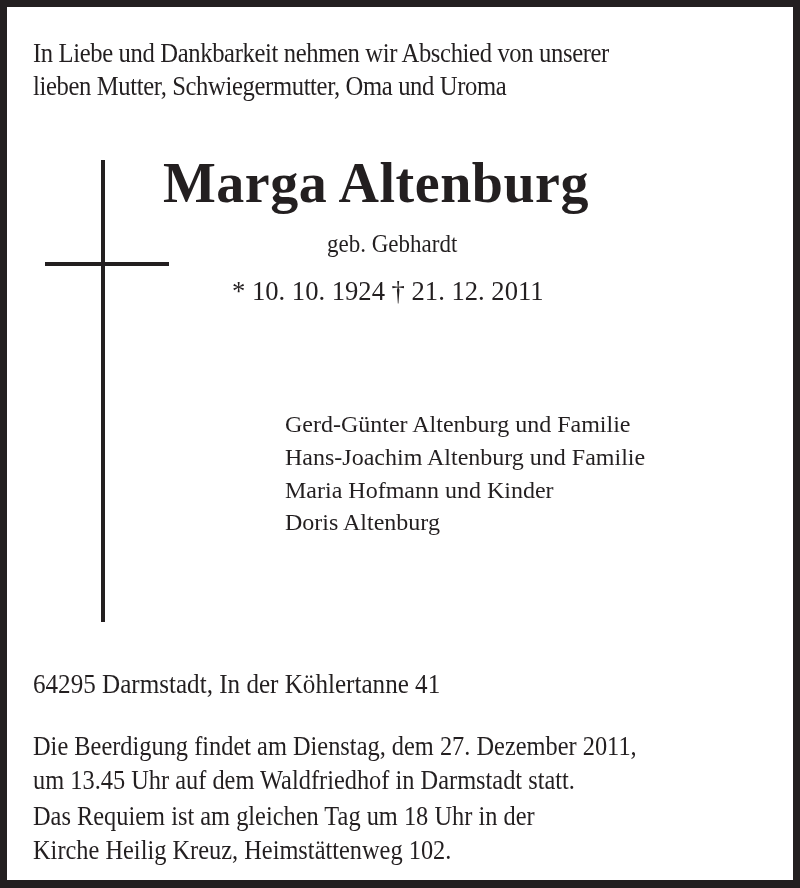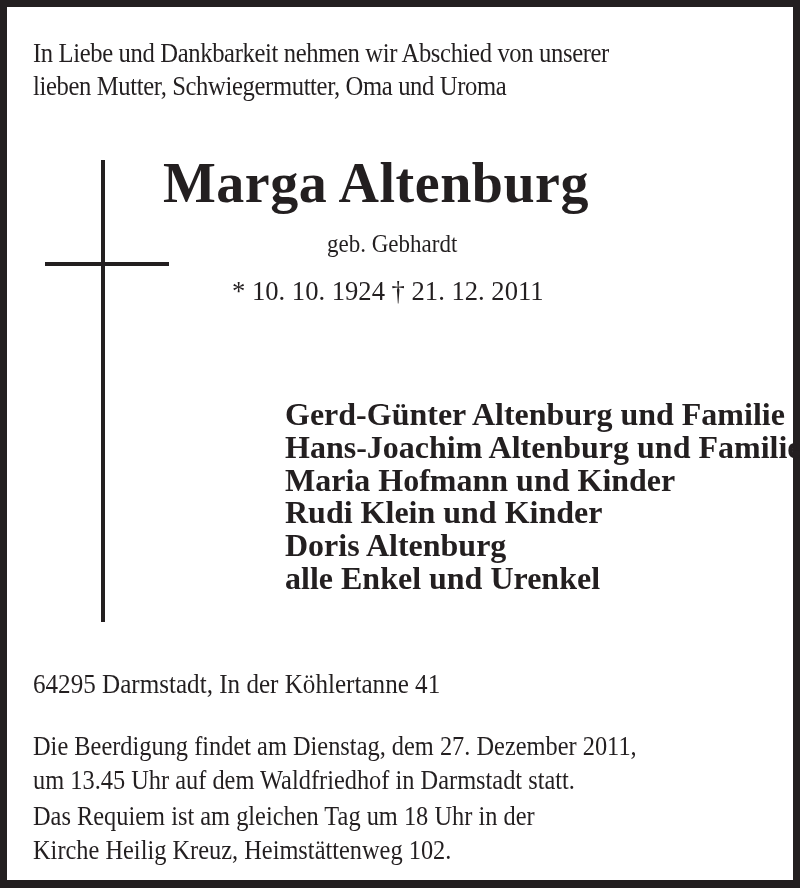--- a/index.html
+++ b/index.html
@@ -9,21 +9,21 @@
       background: #ffffff; color: #231f20;
       font-family: "Liberation Serif", "DejaVu Serif", serif;
     }
     .abs { position: absolute; white-space: nowrap; }
     .intro { left: 26px; top: 30px; font-size: 26.5px; line-height: 33px; letter-spacing: -0.4px; transform: scaleX(0.93); transform-origin: left top; }
     .name { left: 156px; top: 140px; font-size: 56px; font-weight: bold; letter-spacing: 0.5px; line-height: 72px; }
     .maiden { left: 320px; top: 222px; font-size: 25px; line-height: 30px; transform: scaleX(0.92); transform-origin: left top; }
     .dates { left: 225px; top: 267px; font-size: 28px; line-height: 34px; transform: scaleX(0.95); transform-origin: left top; }
     .cross-v { position: absolute; left: 94px; top: 153px; width: 4px; height: 462px; background: #231f20; }
     .cross-h { position: absolute; left: 38px; top: 255px; width: 124px; height: 4px; background: #231f20; }
-    .mourners { left: 278px; top: 391px; font-size: 32px; font-weight: bold; line-height: 32.8px; }
+    .mourners { left: 278px; top: 401px; font-size: 24px; font-weight: normal; line-height: 32.8px; }
     .mourners div { white-space: nowrap; }
     .address { left: 26px; top: 660px; font-size: 27px; line-height: 34px; transform: scaleX(0.93); transform-origin: left top; }
     .funeral { left: 26px; top: 722px; font-size: 26.5px; line-height: 34px; transform: scaleX(0.92); transform-origin: left top; }
     .funeral div { white-space: nowrap; }
   </style>
 </head>
 <body>
 
 <div class="card">
 
@@ -38,23 +38,21 @@
   </div>
 
   <div class="abs name">Marga Altenburg</div>
   <div class="abs maiden">geb. Gebhardt</div>
   <div class="abs dates">* 10. 10. 1924 † 21. 12. 2011</div>
 
   <div class="abs mourners">
     <div>Gerd-Günter Altenburg und Familie</div>
     <div>Hans-Joachim Altenburg und Familie</div>
     <div>Maria Hofmann und Kinder</div>
-    <div>Rudi Klein und Kinder</div>
     <div>Doris Altenburg</div>
-    <div>alle Enkel und Urenkel</div>
   </div>
 
   <div class="abs address">64295 Darmstadt, In der Köhlertanne 41</div>
 
   <div class="abs funeral">
     <div>Die Beerdigung findet am Dienstag, dem 27. Dezember 2011,</div>
     <div>um 13.45 Uhr auf dem Waldfriedhof in Darmstadt statt.</div>
     <div style="margin-top:2px">Das Requiem ist am gleichen Tag um 18 Uhr in der</div>
     <div>Kirche Heilig Kreuz, Heimstättenweg 102.</div>
   </div>

